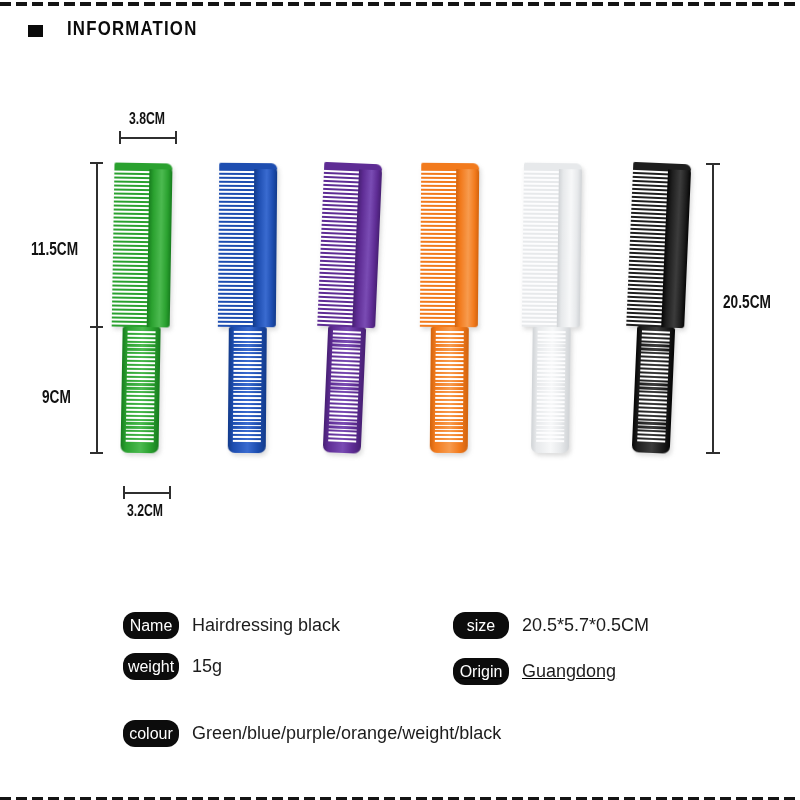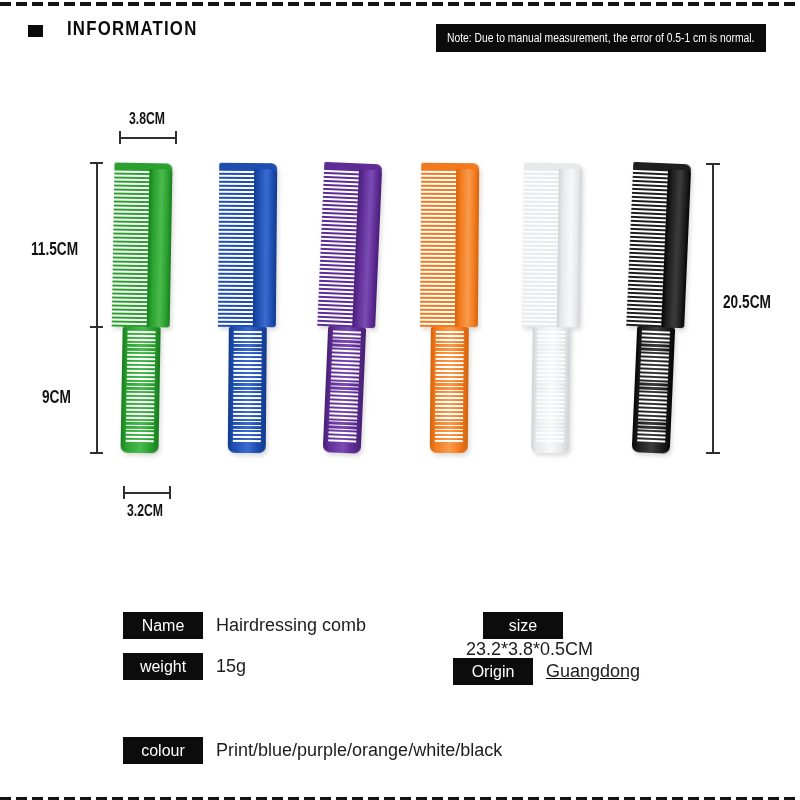--- a/index.html
+++ b/index.html
@@ -43,37 +43,34 @@
   
   .mline{position:absolute;background:#2f2f2f;}
   .mlabel{position:absolute;font-weight:bold;color:#111;white-space:nowrap;
           transform:scaleX(0.72);transform-origin:left center;}
   .mlabel.big{font-size:19px;}
   .mlabel.small{font-size:17px;}
 
   
   .spec-row{position:absolute;display:flex;align-items:center;}
   .spec-label{display:inline-flex;align-items:center;justify-content:center;
-              width:80px;height:27px;background:#0c0c0c;color:#ffffff;font-size:16px;
-              white-space:nowrap;overflow:hidden;flex:none;}
+              width:56px;height:27px;background:#0c0c0c;color:#ffffff;font-size:16px;
+              white-space:nowrap;overflow:hidden;flex:none;border-radius:12px;}
   .spec-value{margin-left:13px;font-size:18px;color:#1c1c1c;white-space:nowrap;}
 </style>
 </head>
 <body>
 
 <div class="page">
 
   <div class="dash top"></div>
 
   <span class="bullet"></span>
   <span class="title">INFORMATION</span>
 
-  <div class="banner">
-    <span class="banner-txt">Note: Due to manual measurement, the error of 0.5-1 cm is normal.</span>
-  </div>
 
   <div class="comb" style="left: 112px; transform: rotate(1deg); --c: #2aa12f; --c2: #177d1e; --cl: #4cba50; --gap: #ffffff;">
     <div class="comb-head">
       <div class="comb-teeth"></div>
       <div class="comb-spine"></div>
       <div class="comb-top"></div>
     </div>
     <div class="comb-handle">
       <div class="handle-ladder"></div>
     </div>
@@ -146,34 +143,34 @@
   <div class="mline" style="left:169px;top:486px;width:2px;height:13px;"></div>
   <span class="mlabel small" style="left:127px;top:501px;">3.2CM</span>
 
   <div class="mline" style="left:712px;top:164px;width:2px;height:290px;"></div>
   <div class="mline" style="left:706px;top:163px;width:14px;height:2px;"></div>
   <div class="mline" style="left:706px;top:452px;width:14px;height:2px;"></div>
   <span class="mlabel big" style="left:723px;top:291px;">20.5CM</span>
 
   <div class="spec-row" style="left:123px;top:612px;">
     <span class="spec-label">Name</span>
-    <span class="spec-value">Hairdressing comb</span>
+    <span class="spec-value">Hairdressing black</span>
   </div>
   <div class="spec-row" style="left:123px;top:653px;justify-content:flex-end;">
     <span class="spec-label">weight</span>
     <span class="spec-value">15g</span>
   </div>
-  <div class="spec-row" style="left:123px;top:737px;">
+  <div class="spec-row" style="left:123px;top:720px;">
     <span class="spec-label">colour</span>
-    <span class="spec-value">Print/blue/purple/orange/white/black</span>
+    <span class="spec-value">Green/blue/purple/orange/weight/black</span>
   </div>
 
-  <div class="spec-row" style="left:453px;top:612px;flex-direction:column;">
+  <div class="spec-row" style="left:453px;top:612px;">
     <span class="spec-label">size</span>
-    <span class="spec-value">23.2*3.8*0.5CM</span>
+    <span class="spec-value">20.5*5.7*0.5CM</span>
   </div>
   <div class="spec-row" style="left:453px;top:658px;text-decoration:underline;">
     <span class="spec-label">Origin</span>
     <span class="spec-value">Guangdong</span>
   </div>
 
   <div class="dash bottom"></div>
 </div>
 
 </body></html>

